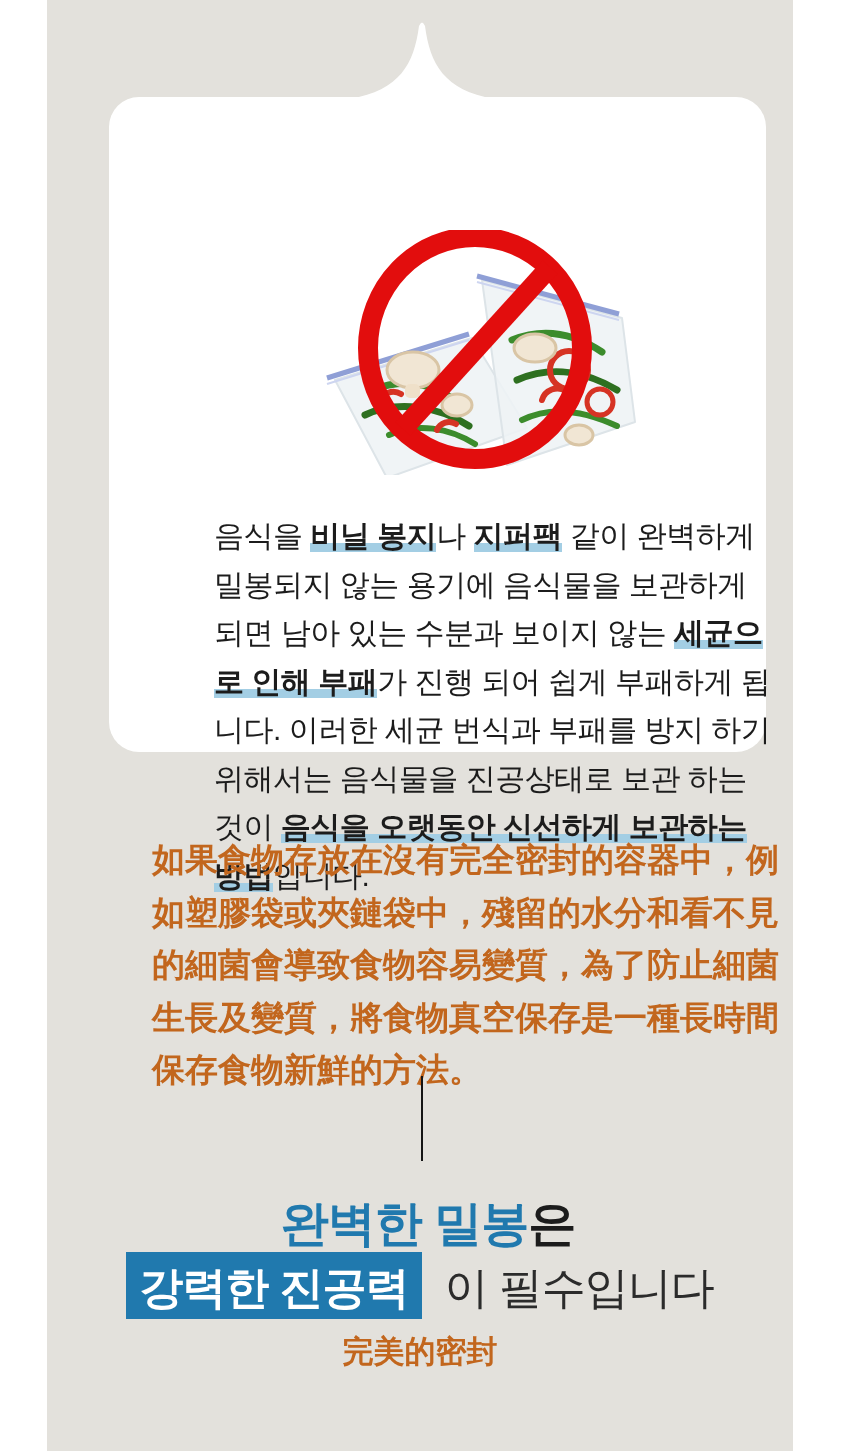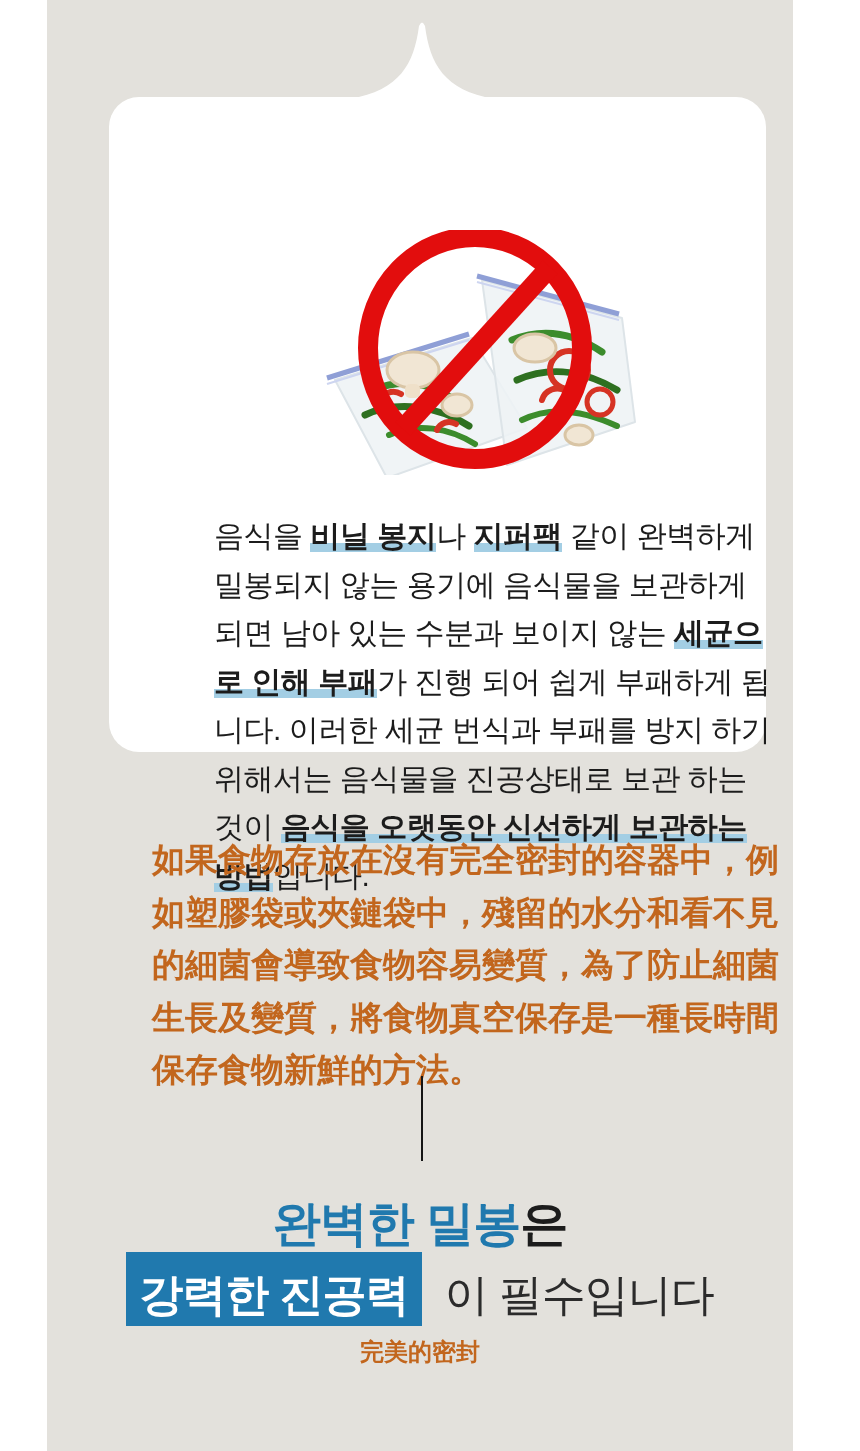--- a/index.html
+++ b/index.html
@@ -47,40 +47,40 @@
     font-size:33px; line-height:52.5px;
     color:#c2661d; font-weight:bold;margin-left:10px;
   }
   
   .v-divider {
     position:absolute; left:374px; top:1076px;
     width:2px; height:85px; background:#151515;
   }
   
   .headline-line1 {
-    position:absolute; left:0; top:1192px; width:746px;
+    position:absolute; left:8px; top:1192px; width:746px;
     text-align:center; font-size:48px; font-weight:bold;
     color:#1c1c1c; letter-spacing:-1px;
   }
   .headline-line1 .blue { color:#2079ae; }
   .headline-line2 {
     position:absolute; left:0; top:1252px; width:746px;
     text-align:center; font-size:44px; color:#2b2b2b;
     letter-spacing:-1px;
   }
   .headline-line2 .box-highlight {
     display:inline-block;
     background:#2079ae; color:#ffffff; font-weight:bold;
-    padding:20px 13px 8px; margin-right:12px; line-height:1.05;
+    padding:13px 13px 8px; margin-right:12px; line-height:1.05;
   }
   .headline-line2 .suffix { font-weight:normal;margin-left:11px; }
   
   .subtitle {
     position:absolute; left:0; top:1324px; width:746px;
-    text-align:center; font-size:24px; line-height:55px;
+    text-align:center; font-size:31px; line-height:55px;
     color:#c2661d; font-weight:bold;
   }
 </style>
 </head>
 <body>
 
 <div class="content">
 
   <svg class="bubble-notch" viewBox="0 0 144 77" aria-hidden="true">
     <path d="M0,77 C50,68 64,42 69,4 Q72,-3 75,4 C80,42 94,68 144,77 Z" fill="#ffffff"></path>

